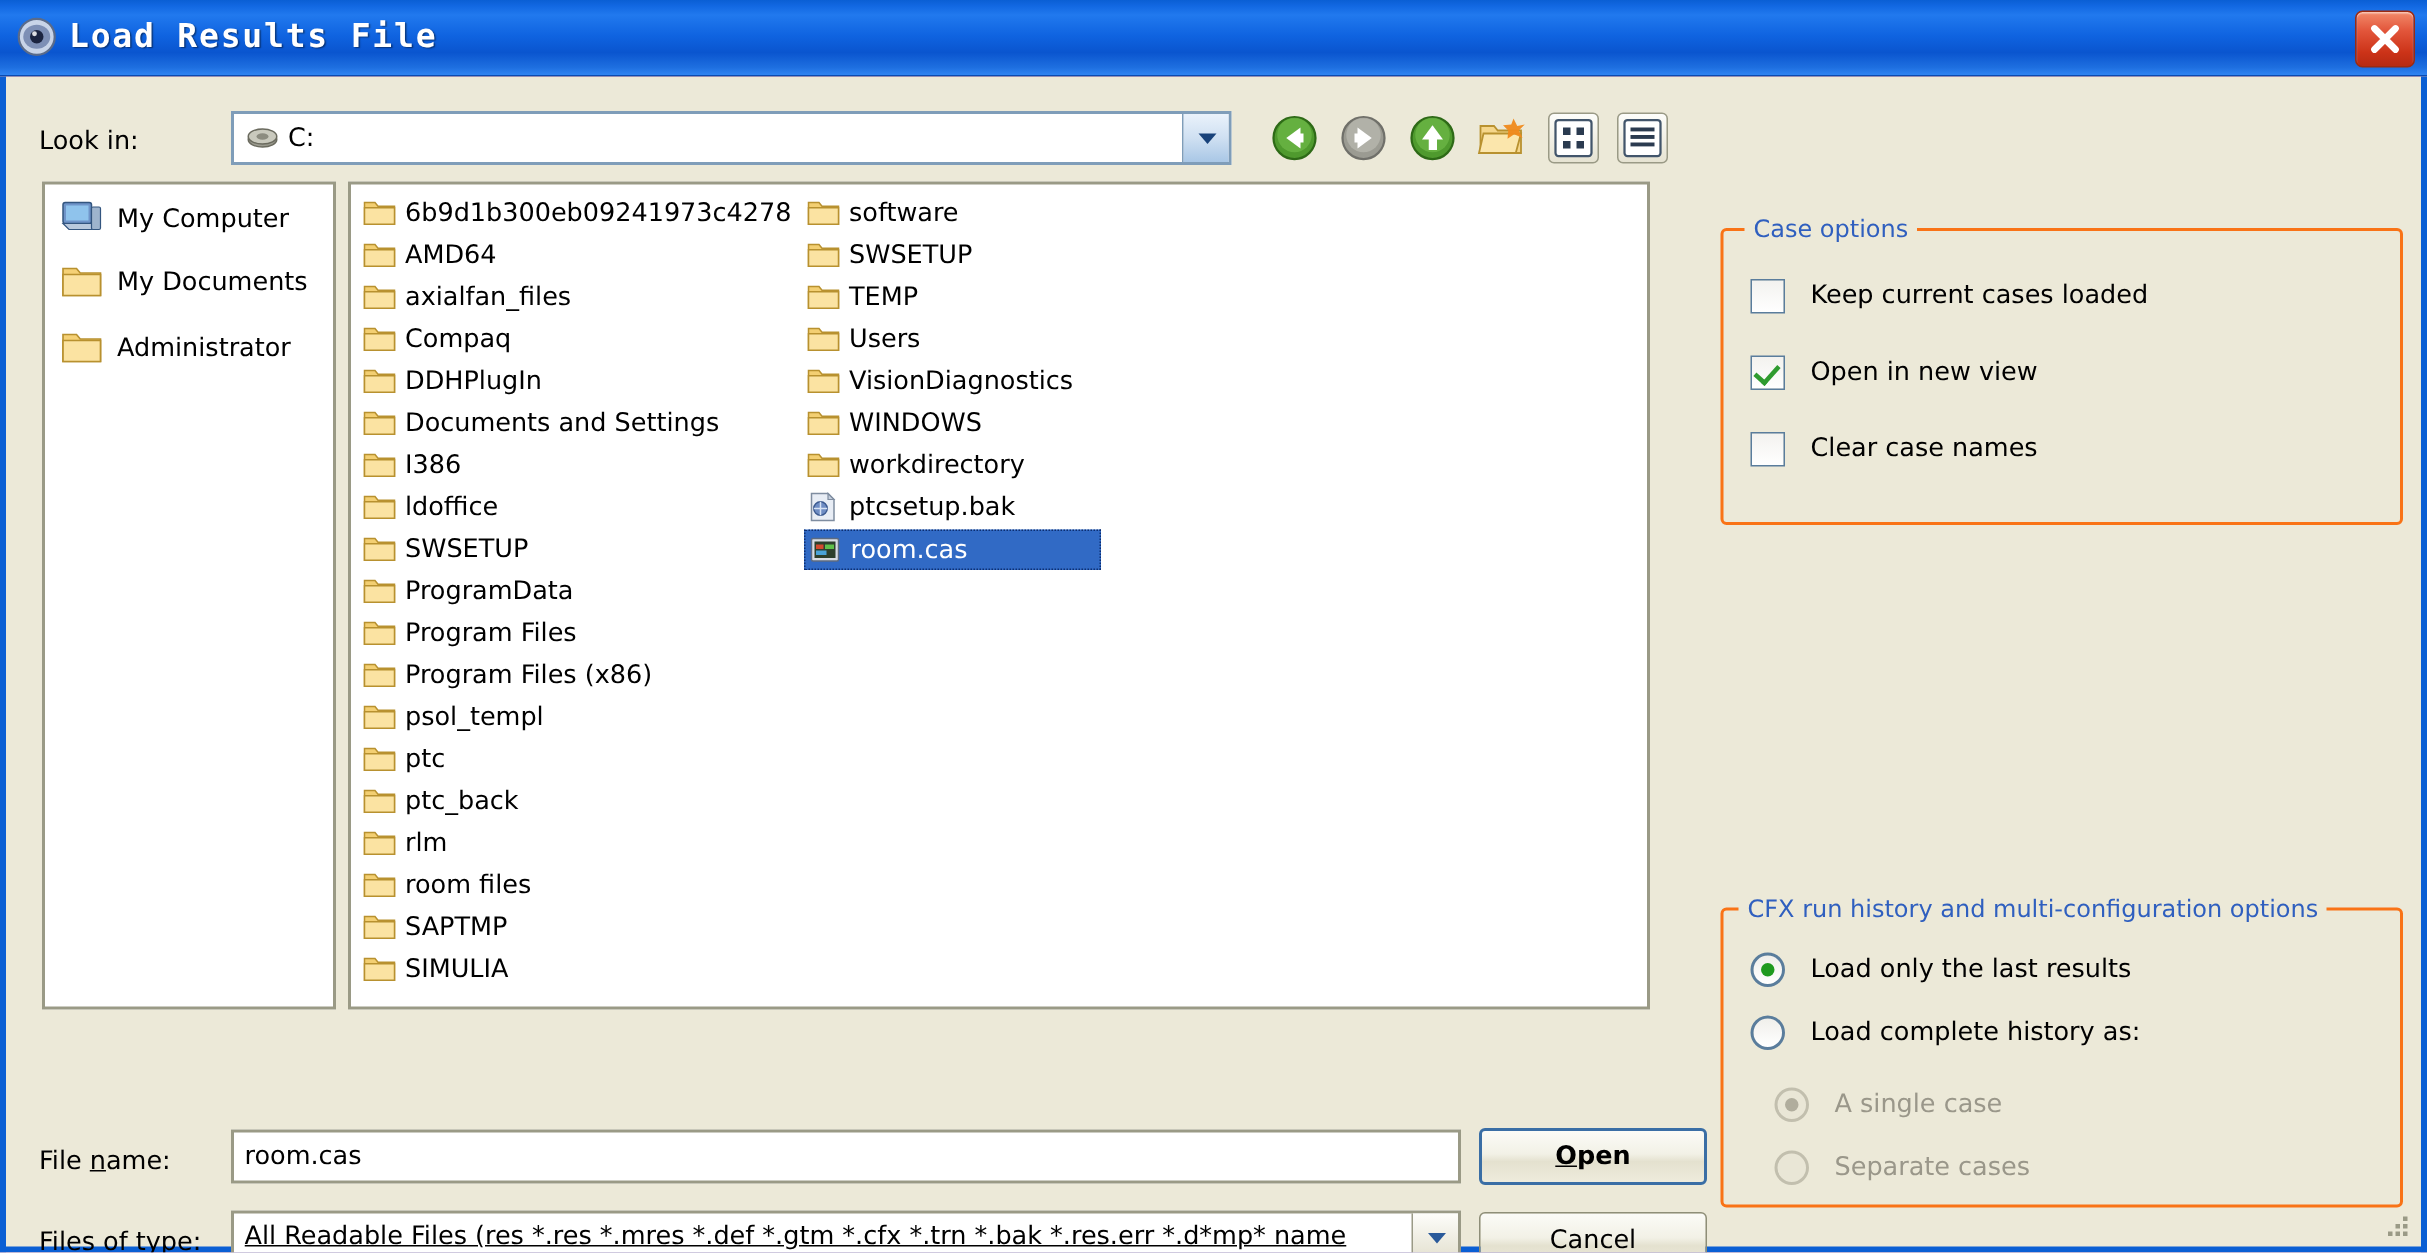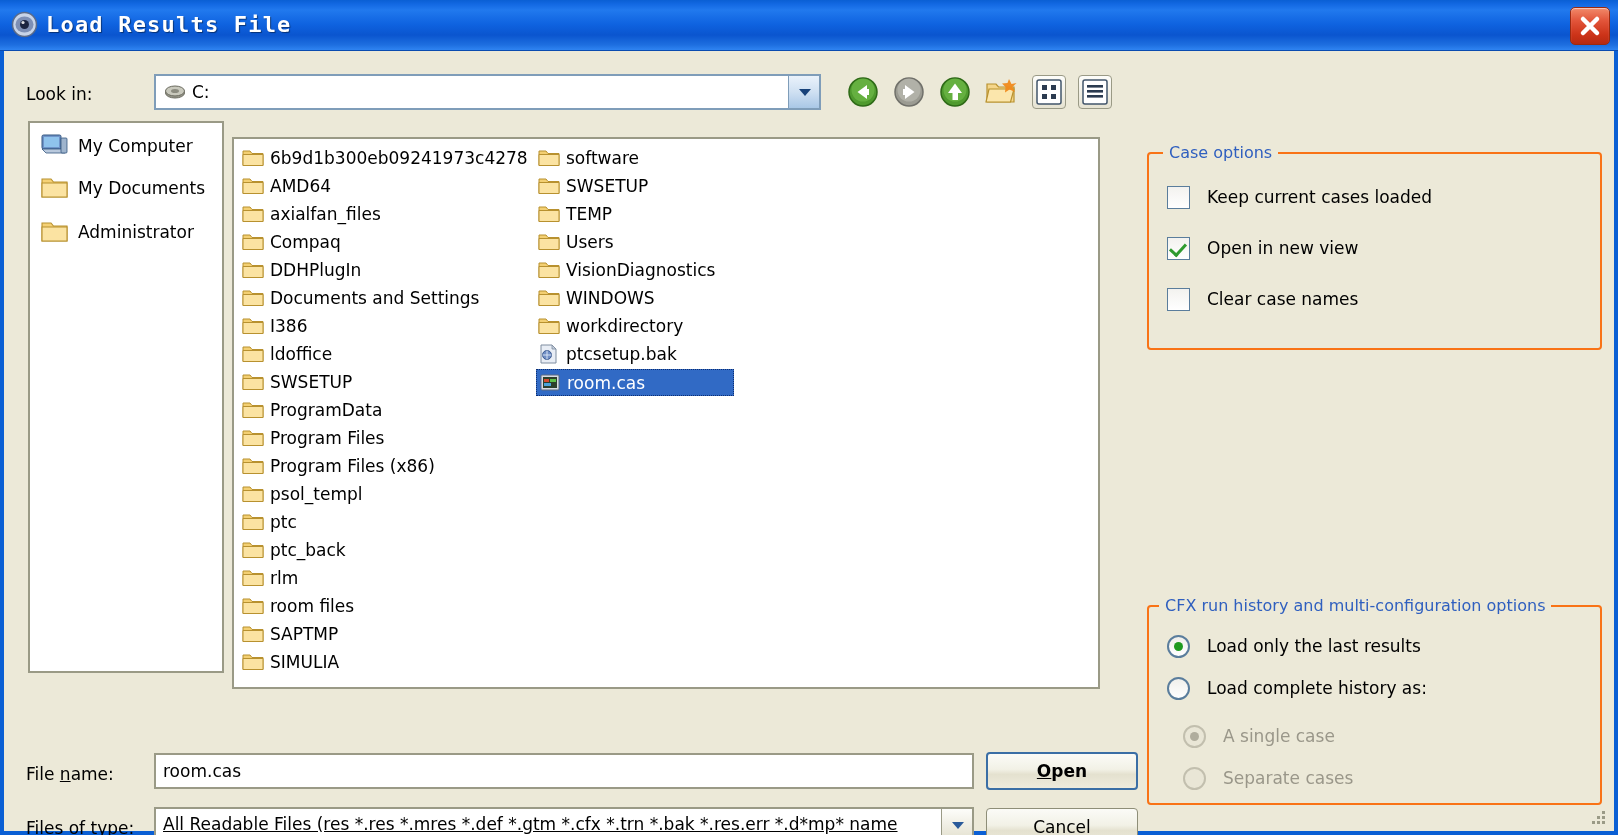--- a/index.html
+++ b/index.html
@@ -159,21 +159,20 @@
 
   
   .filepane {
     position: absolute;
     left: 228px; top: 70px;
     width: 868px; height: 552px;
     background: #ffffff;
     border: 2px solid #9a9a86;
     box-sizing: border-box;
     overflow: hidden;
-    margin-top: 16px;
   }
   .fitem {
     position: absolute;
     height: 27px;
     cursor: pointer;
     white-space: nowrap;
   }
   .fitem .fi-ico { position: absolute; left: 2px; top: 3px; width: 22px; height: 20px; }
   .fitem .fi-txt {
     position: absolute; left: 30px; top: 3px;

